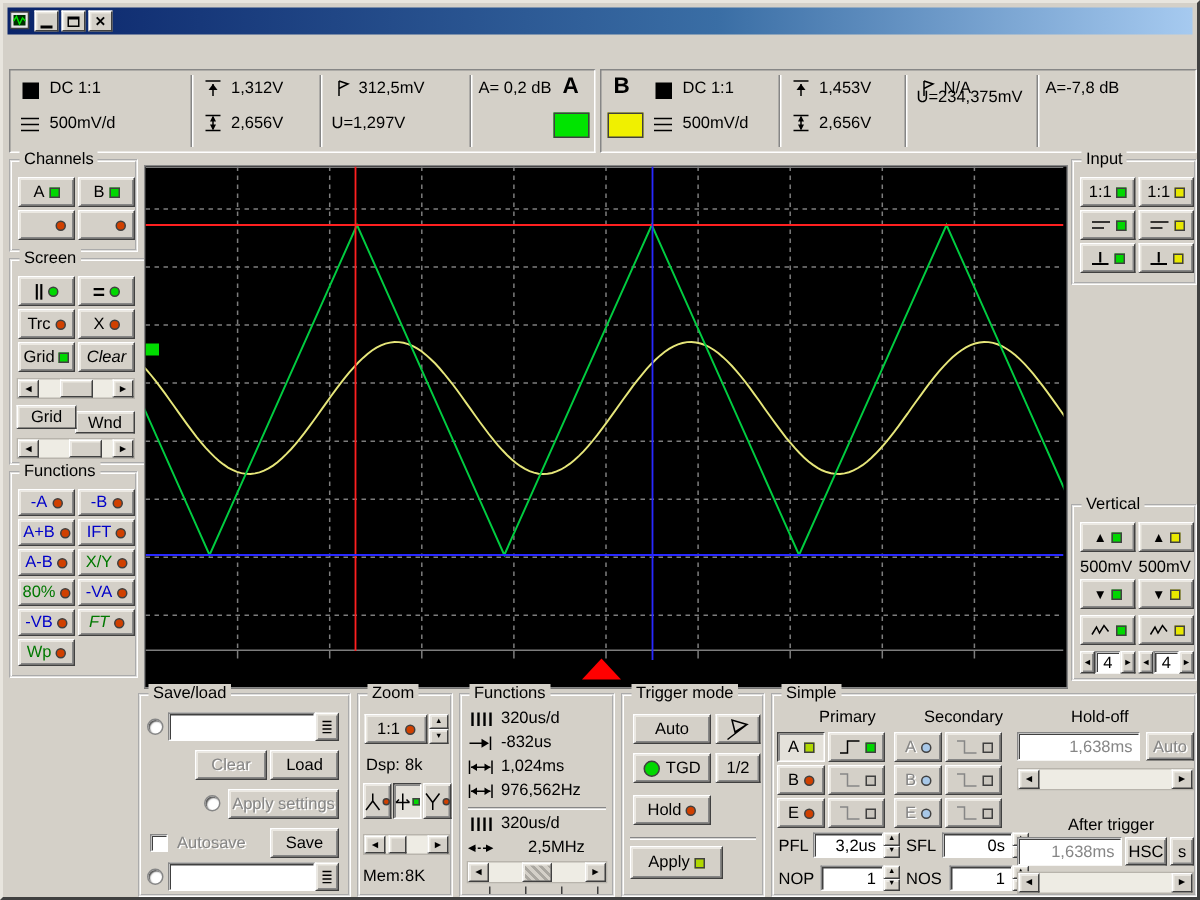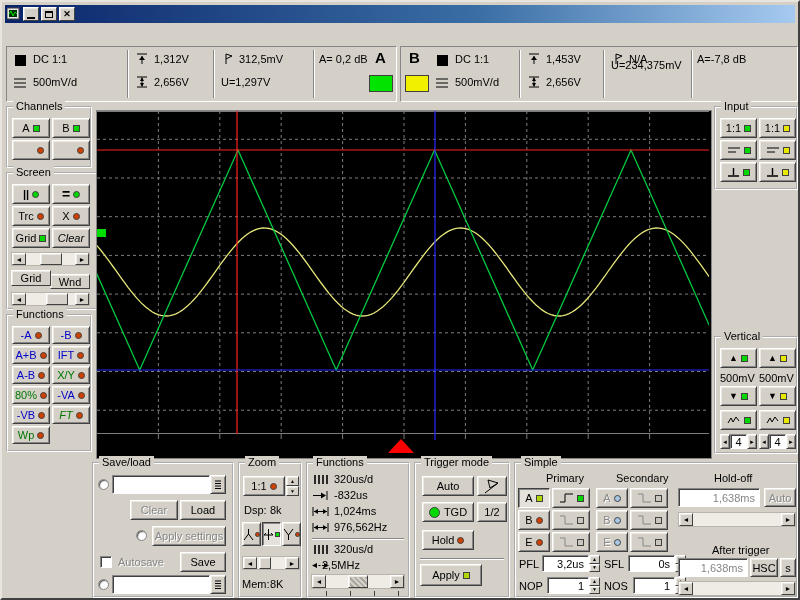--- a/index.html
+++ b/index.html
@@ -468,21 +468,21 @@
     <div class="hdiv" style="left:4px;top:74px;width:92px;"></div>
     <svg class="abs" style="left:5px;top:80px;" width="16" height="11" viewBox="0 0 16 11">
       <path d="M2 1 V10 M6 1 V10 M10 1 V10 M14 1 V10" stroke="#000" stroke-width="1.6"></path>
       </svg>
     <span class="abs" style="left:26px;top:79px;">320us/d</span>
     <svg class="abs" style="left:4px;top:96px;" width="17" height="11" viewBox="0 0 17 11">
       <path d="M3 5.5 H14" stroke="#000" stroke-dasharray="2,1.5"></path>
         <polygon points="0,5.5 5,3 5,8" fill="#000"></polygon>
         <polygon points="17,5.5 12,3 12,8" fill="#000"></polygon>
       </svg>
-    <span class="abs" style="left:14px;top:95px;text-align:center;">2,5MHz</span>
+    <span class="abs" style="left:44px;top:95px;text-align:center;">2,5MHz</span>
     <div class="sb" style="left:3px;top:110px;width:94px;height:15px;">
       <div class="ar arl">◄</div>
       <div class="thumb" style="left:36px;width:20px;background:repeating-linear-gradient(45deg,#d4d0c8 0 2px,#aaa7a0 2px 4px);"></div>
       <div class="ar arr">►</div>
     </div>
     <div class="tick" style="left:18px;top:127px;"></div>
     <div class="tick" style="left:42px;top:127px;"></div>
     <div class="tick" style="left:66px;top:127px;"></div>
     <div class="tick" style="left:90px;top:127px;"></div>
   </div>

